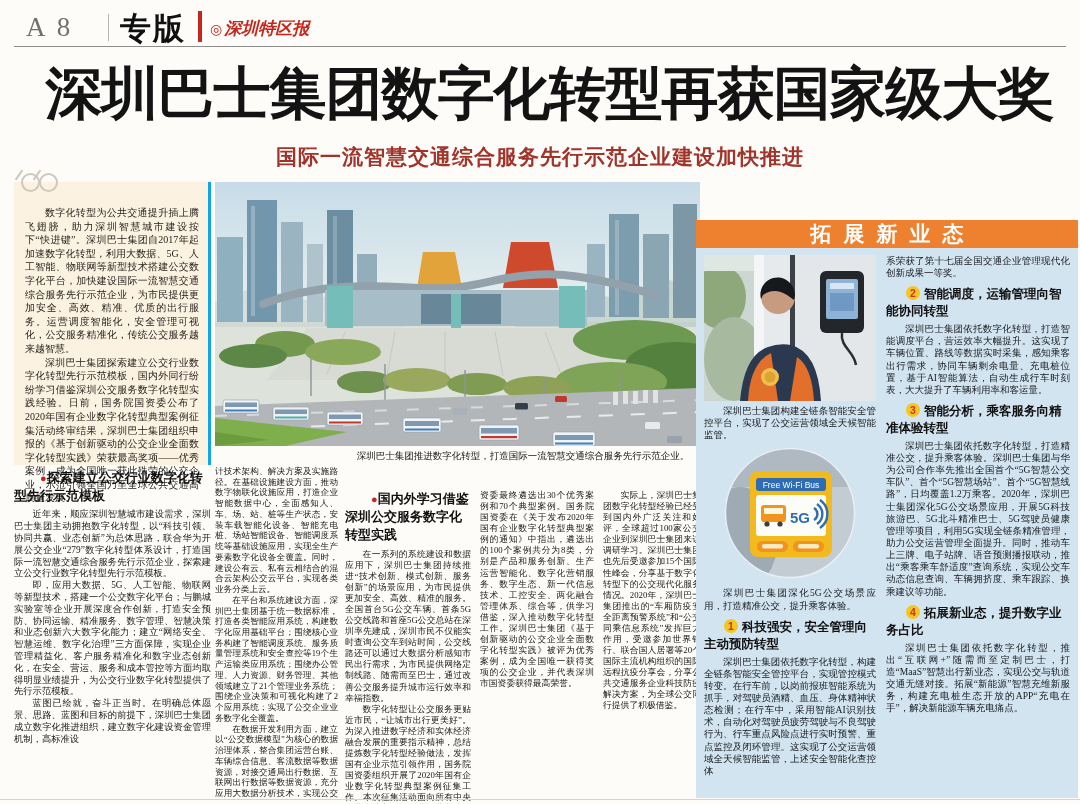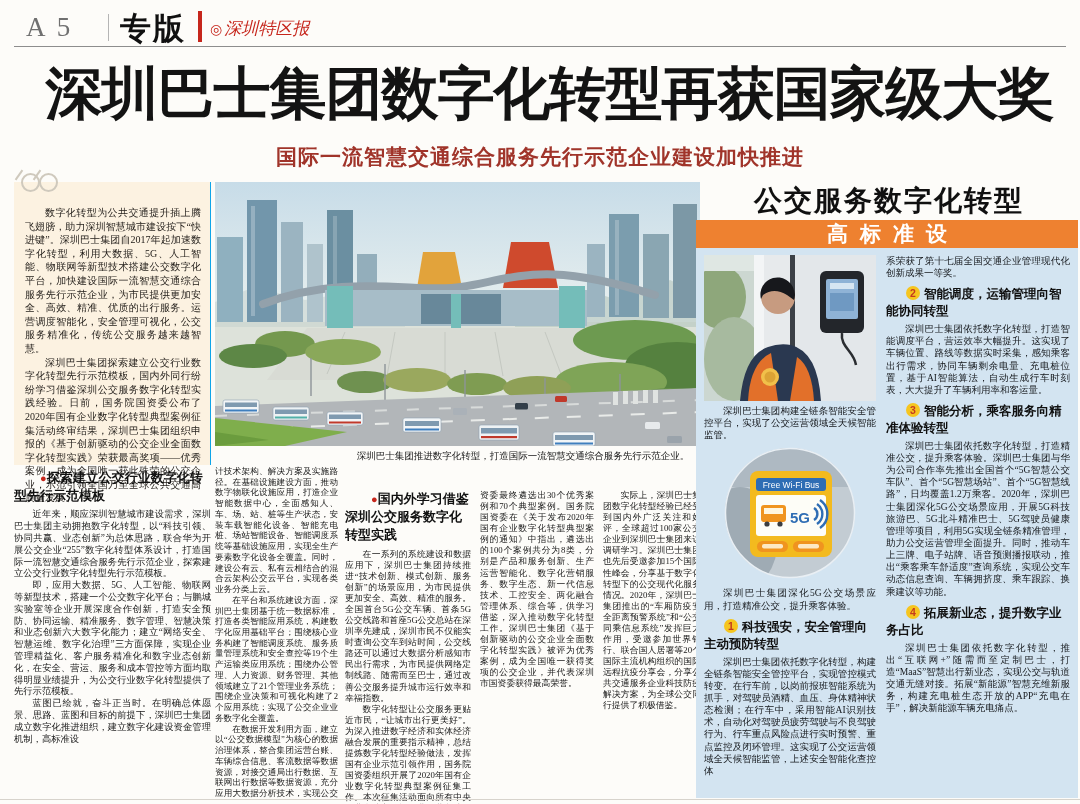--- a/index.html
+++ b/index.html
@@ -8,33 +8,33 @@
     position:relative; width:1080px; height:804px; margin:0 auto;
     background:#fdfcf9; overflow:hidden;
     font-family:"Liberation Serif","DejaVu Serif",serif; color:#1b1b1b;
   }
   
   .hdr-edition { position:absolute; left:26px; top:12px; font-size:27px; color:#707070; letter-spacing:3px; }
   .hdr-div { position:absolute; left:108px; top:14px; width:1px; height:27px; background:#b5b5b5; }
   .hdr-section { position:absolute; left:120px; top:8px; font-size:31px; font-weight:900;
     font-family:"Liberation Sans","DejaVu Sans",sans-serif; color:#101010; letter-spacing:2px; }
   .hdr-redbar { position:absolute; left:198px; top:11px; width:4px; height:31px; background:#c6261c; }
-  .hdr-paper { position:absolute; left:210px; top:17px; font-size:17px; font-weight:400; font-style:italic; color:#c6261c; }
+  .hdr-paper { position:absolute; left:210px; top:17px; font-size:17px; font-weight:700; font-style:italic; color:#c6261c; }
   .hdr-paper .logo { font-style:normal; font-size:14px; margin-right:2px; }
   .hdr-right { position:absolute; right:18px; top:24px; font-size:12.5px; color:#2a2a2a; white-space:nowrap; }
   .hdr-right .date { margin-right:34px; }
   .hdr-rule { position:absolute; left:14px; right:14px; top:46px; height:1px; background:#8d8d8d; }
   
   .headline { position:absolute; left:0; right:0; top:56px; text-align:center;
     font-size:57px; font-weight:700; color:#131313; letter-spacing:-1px; white-space:nowrap;padding-left:19px; }
   .subheadline { position:absolute; left:0; right:0; top:143px; text-align:center;
     font-size:21px; font-weight:700; color:#a0342a; letter-spacing:1px; }
   
   .intro-box { position:absolute; left:14px; top:182px; width:197px; height:283px;
-    background:#fcf2e1; border-right:1px solid #0ea5e9; padding:24px 9px 6px 11px; }
+    background:#fcf2e1; border-right:3px solid #0ea5e9; padding:24px 9px 6px 11px; }
   .quote { position:absolute; width:19px; height:19px; border:2px solid #cfc9bd; border-radius:50%; background:transparent; }
   .q1 { left:7px; top:-9px; } .q2 { left:25px; top:-9px; }
   .quote::after { content:""; position:absolute; left:-5px; top:-6px; width:2px; height:12px; background:#cfc9bd; transform:rotate(35deg); }
   .intro-box p { font-size:10px; line-height:1.36; text-align:justify; text-indent:2em; color:#201c18; }
   
   .art p { font-size:9.3px; line-height:1.27; text-align:justify; text-indent:2em; color:#191919; }
   .art p.noind { text-indent:0; }
   h3.sec { font-size:13px; font-weight:700; line-height:1.4; text-indent:2em; margin-bottom:4px; color:#111; }
   h3.sec .bullet { color:#c6261c; font-size:11px; }
   .s1-block { position:absolute; left:14px; top:469px; width:197px; height:331px; overflow:hidden; }
@@ -67,40 +67,40 @@
     font-family:"Liberation Sans","DejaVu Sans",sans-serif; }
   .photo1 { width:172px; height:146px; background:#e7eaec; overflow:hidden; }
   .photo2-wrap { text-align:center; margin-top:6px; }
   .bottom-rule { position:absolute; left:0; top:799px; width:1080px; height:1px; background:#d7d3cc; }
 </style>
 </head>
 <body>
 
 <div class="page">
 
-  <div class="hdr-edition">A 5</div>
+  <div class="hdr-edition">A 8</div>
   <div class="hdr-div"></div>
   <div class="hdr-section">专版</div>
   <div class="hdr-redbar"></div>
   <div class="hdr-paper"><span class="logo">◎</span><span>深圳特区报</span></div>
   <div class="hdr-rule"></div>
 
   <div class="headline">深圳巴士集团数字化转型再获国家级大奖</div>
   <div class="subheadline">国际一流智慧交通综合服务先行示范企业建设加快推进</div>
 
   <div class="intro-box">
     <span class="quote q1"></span>
     <span class="quote q2"></span>
     <p>数字化转型为公共交通提升插上腾飞翅膀，助力深圳智慧城市建设按下“快进键”。深圳巴士集团自2017年起加速数字化转型，利用大数据、5G、人工智能、物联网等新型技术搭建公交数字化平台，加快建设国际一流智慧交通综合服务先行示范企业，为市民提供更加安全、高效、精准、优质的出行服务。运营调度智能化，安全管理可视化，公交服务精准化，传统公交服务越来越智慧。</p>
     <p>深圳巴士集团探索建立公交行业数字化转型先行示范模板，国内外同行纷纷学习借鉴深圳公交服务数字化转型实践经验。日前，国务院国资委公布了2020年国有企业数字化转型典型案例征集活动终审结果，深圳巴士集团组织申报的《基于创新驱动的公交企业全面数字化转型实践》荣获最高奖项——优秀案例，成为全国唯一获此殊荣的公交企业，示范引领全国乃至全球公共交通高质量发展。</p>
   </div>
 
   <div class="s1-block art">
     <h3 class="sec"><span class="bullet">●</span><span>探索建立公交行业数字化转型先行示范模板</span></h3>
-    <p>近年来，顺应深圳智慧城市建设需求，深圳巴士集团主动拥抱数字化转型，以“科技引领、协同共赢、业态创新”为总体思路，联合华为开展公交企业“255”数字化转型体系设计，打造国际一流智慧交通综合服务先行示范企业，探索建立公交行业数字化转型先行示范模板。</p>
+    <p>近年来，顺应深圳智慧城市建设需求，深圳巴士集团主动拥抱数字化转型，以“科技引领、协同共赢、业态创新”为总体思路，联合华为开展公交企业“279”数字化转型体系设计，打造国际一流智慧交通综合服务先行示范企业，探索建立公交行业数字化转型先行示范模板。</p>
     <p>即，应用大数据、5G、人工智能、物联网等新型技术，搭建一个公交数字化平台；与鹏城实验室等企业开展深度合作创新，打造安全预防、协同运输、精准服务、数字管理、智慧决策和业态创新六大数字化能力；建立“网络安全、智慧运维、数字化治理”三方面保障，实现企业管理精益化、客户服务精准化和数字业态创新化，在安全、营运、服务和成本管控等方面均取得明显业绩提升，为公交行业数字化转型提供了先行示范模板。</p>
     <p>蓝图已绘就，奋斗正当时。在明确总体愿景、思路、蓝图和目标的前提下，深圳巴士集团成立数字化推进组织，建立数字化建设资金管理机制，高标准设</p>
   </div>
 
   <div class="main-photo">
     <svg viewBox="0 0 485 264" width="485" height="264" xmlns="http://www.w3.org/2000/svg">
       <defs>
         <linearGradient id="sky" x1="0" y1="0" x2="0" y2="1">
           <stop offset="0" stop-color="#c7dce8"></stop>
             <stop offset="1" stop-color="#eef3f0"></stop>
@@ -223,23 +223,22 @@
       <p>数字化转型让公交服务更贴近市民，“让城市出行更美好”。为深入推进数字经济和实体经济融合发展的重要指示精神，总结提炼数字化转型经验做法，发挥国有企业示范引领作用，国务院国资委组织开展了2020年国有企业数字化转型典型案例征集工作。本次征集活动面向所有中央企业和地方国资企业，共入选了759个案例，其中中央企业564个，地方国资企业195个。经过推荐申报、国务院国资委合规预审、专家初审、线上答辩、当场答疑、专家查阅报告、佐证材料审查等方式，国务院国</p>
     </div>
     <div class="col s2c2">
       <p class="noind">资委最终遴选出30个优秀案例和70个典型案例。国务院国资委在《关于发布2020年国有企业数字化转型典型案例的通知》中指出，遴选出的100个案例共分为8类，分别是产品和服务创新、生产运营智能化、数字化营销服务、数字生态、新一代信息技术、工控安全、两化融合管理体系、综合等，供学习借鉴，深入推动数字化转型工作。深圳巴士集团《基于创新驱动的公交企业全面数字化转型实践》被评为优秀案例，成为全国唯一获得奖项的公交企业，并代表深圳市国资委获得最高荣誉。</p>
     </div>
     <div class="col s2c3">
       <p>实际上，深圳巴士集团数字化转型经验已经受到国内外广泛关注和好评，全球超过100家公交企业到深圳巴士集团来访调研学习。深圳巴士集团也先后受邀参加15个国际性峰会，分享基于数字化转型下的公交现代化服务情况。2020年，深圳巴士集团推出的“车厢防疫安全距离预警系统”和“公交同乘信息系统”发挥巨大作用，受邀参加世界银行、联合国人居署等20个国际主流机构组织的国际远程抗疫分享会，分享公共交通服务企业科技防疫解决方案，为全球公交同行提供了积极借鉴。</p>
     </div>
   </div>
 
-  <div class="panel-title">公交服务数字化转型</div>
   <div class="panel-banner">
-      <span>高标准设</span>
+      <span>拓展新业态</span>
     </div>
 
   <div class="panel-box">
     <div class="p-left">
       <div class="photo1">
         <svg viewBox="0 0 172 146" width="172" height="146" xmlns="http://www.w3.org/2000/svg">
           <rect width="172" height="146" fill="#e7eaec"></rect>
           <rect width="56" height="146" fill="#ccd7d1"></rect>
           <ellipse cx="16" cy="42" rx="26" ry="32" fill="#8ea77b"></ellipse>
           <ellipse cx="30" cy="104" rx="30" ry="42" fill="#a7ba9f"></ellipse>

